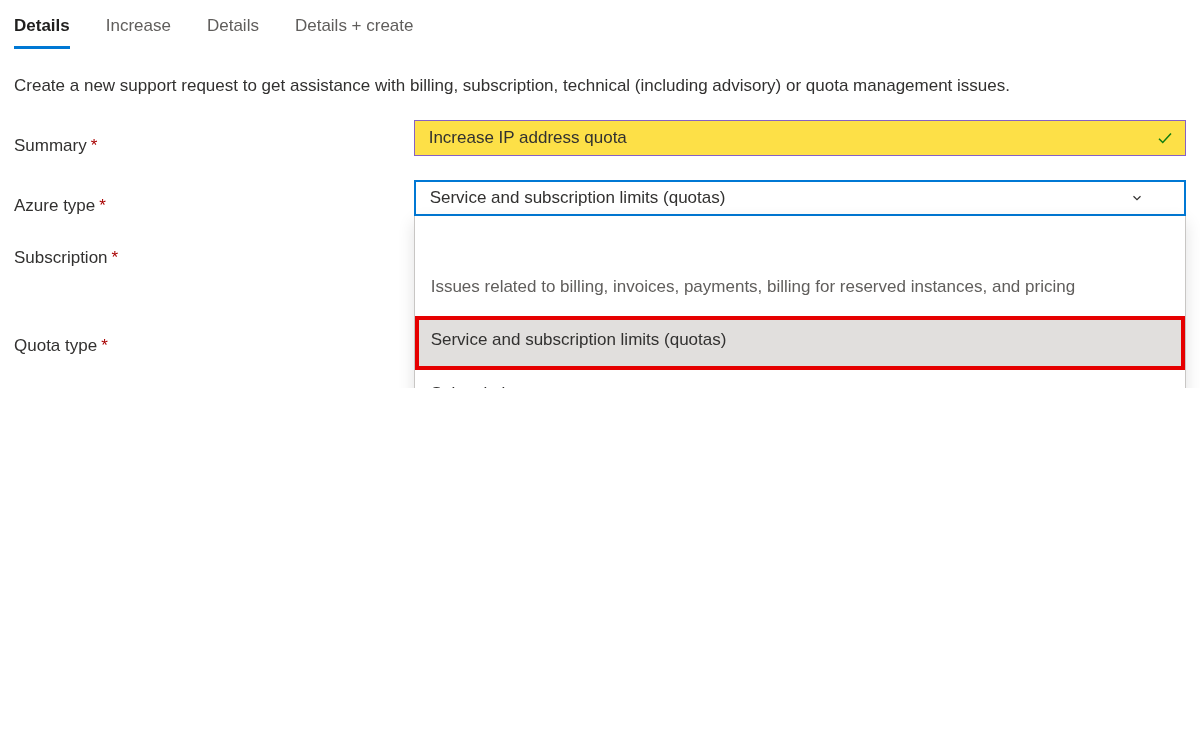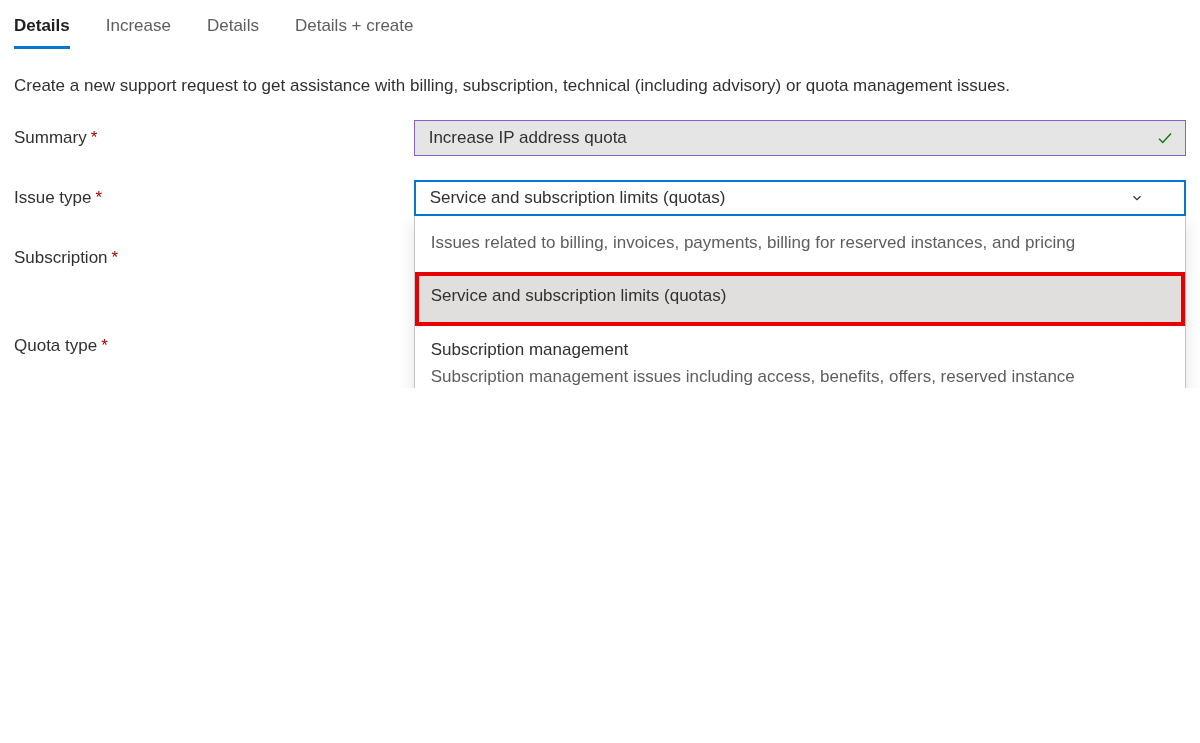--- a/index.html
+++ b/index.html
@@ -43,21 +43,21 @@
     }
     .intro {
       font-size: 17px;
       line-height: 1.55;
       color: #323130;
       margin-bottom: 21px;
       max-width: 1170px;
     }
     .form-row {
       display: flex;
-      align-items: flex-start;
+      align-items: flex-end;
       margin-bottom: 24px;
     }
     .form-label {
       width: 400px;
       font-size: 17px;
       color: #323130;
       padding-top: 8px;
     }
     .required {
       color: #a80000;
@@ -66,21 +66,21 @@
     .form-field {
       width: 773px;
       position: relative;
     }
     .input-summary {
       width: 100%;
       height: 36px;
       padding: 0 40px 0 14px;
       font-size: 17px;
       color: #323130;
-      background: #e5e5e5;
+      background: #fde047;
       border: 1px solid #8661c5;
       outline: none;
       font-family: inherit;
     }
     .check-icon {
       position: absolute;
       right: 12px;
       top: 50%;
       transform: translateY(-50%);
     }
@@ -136,20 +136,21 @@
     }
     .dropdown-item-title {
       font-size: 17px;
       color: #323130;
       margin-bottom: 4px;
     }
     .dropdown-item-desc {
       font-size: 17px;
       color: #605e5c;
       line-height: 1.5;
+      margin-top: 44px;
     }
   </style>
 </head>
 <body>
 
 <div class="tabs">
   <div class="tab active">Details</div>
   <div class="tab">Increase</div>
   <div class="tab">Details</div>
   <div class="tab">Details + create</div>
@@ -168,21 +169,21 @@
     <span class="check-icon">
       <svg viewBox="0 0 24 24" fill="none" stroke="#107c10" stroke-width="2">
           <polyline points="4,13 9,18 20,6"></polyline>
         </svg>
     </span>
   </div>
 </div>
 
 <div class="form-row">
   <div class="form-label">
-    <span>Issue type</span><span class="required">*</span>
+    <span>Azure type</span><span class="required">*</span>
   </div>
   <div class="dropdown-wrapper">
     <div class="select-issuetype">
       <span>Service and subscription limits (quotas)</span>
       <span class="chevron-icon">
         <svg viewBox="0 0 24 24" fill="none" stroke="#323130" stroke-width="2">
             <polyline points="6,9 12,15 18,9"></polyline>
           </svg>
       </span>
     </div>

